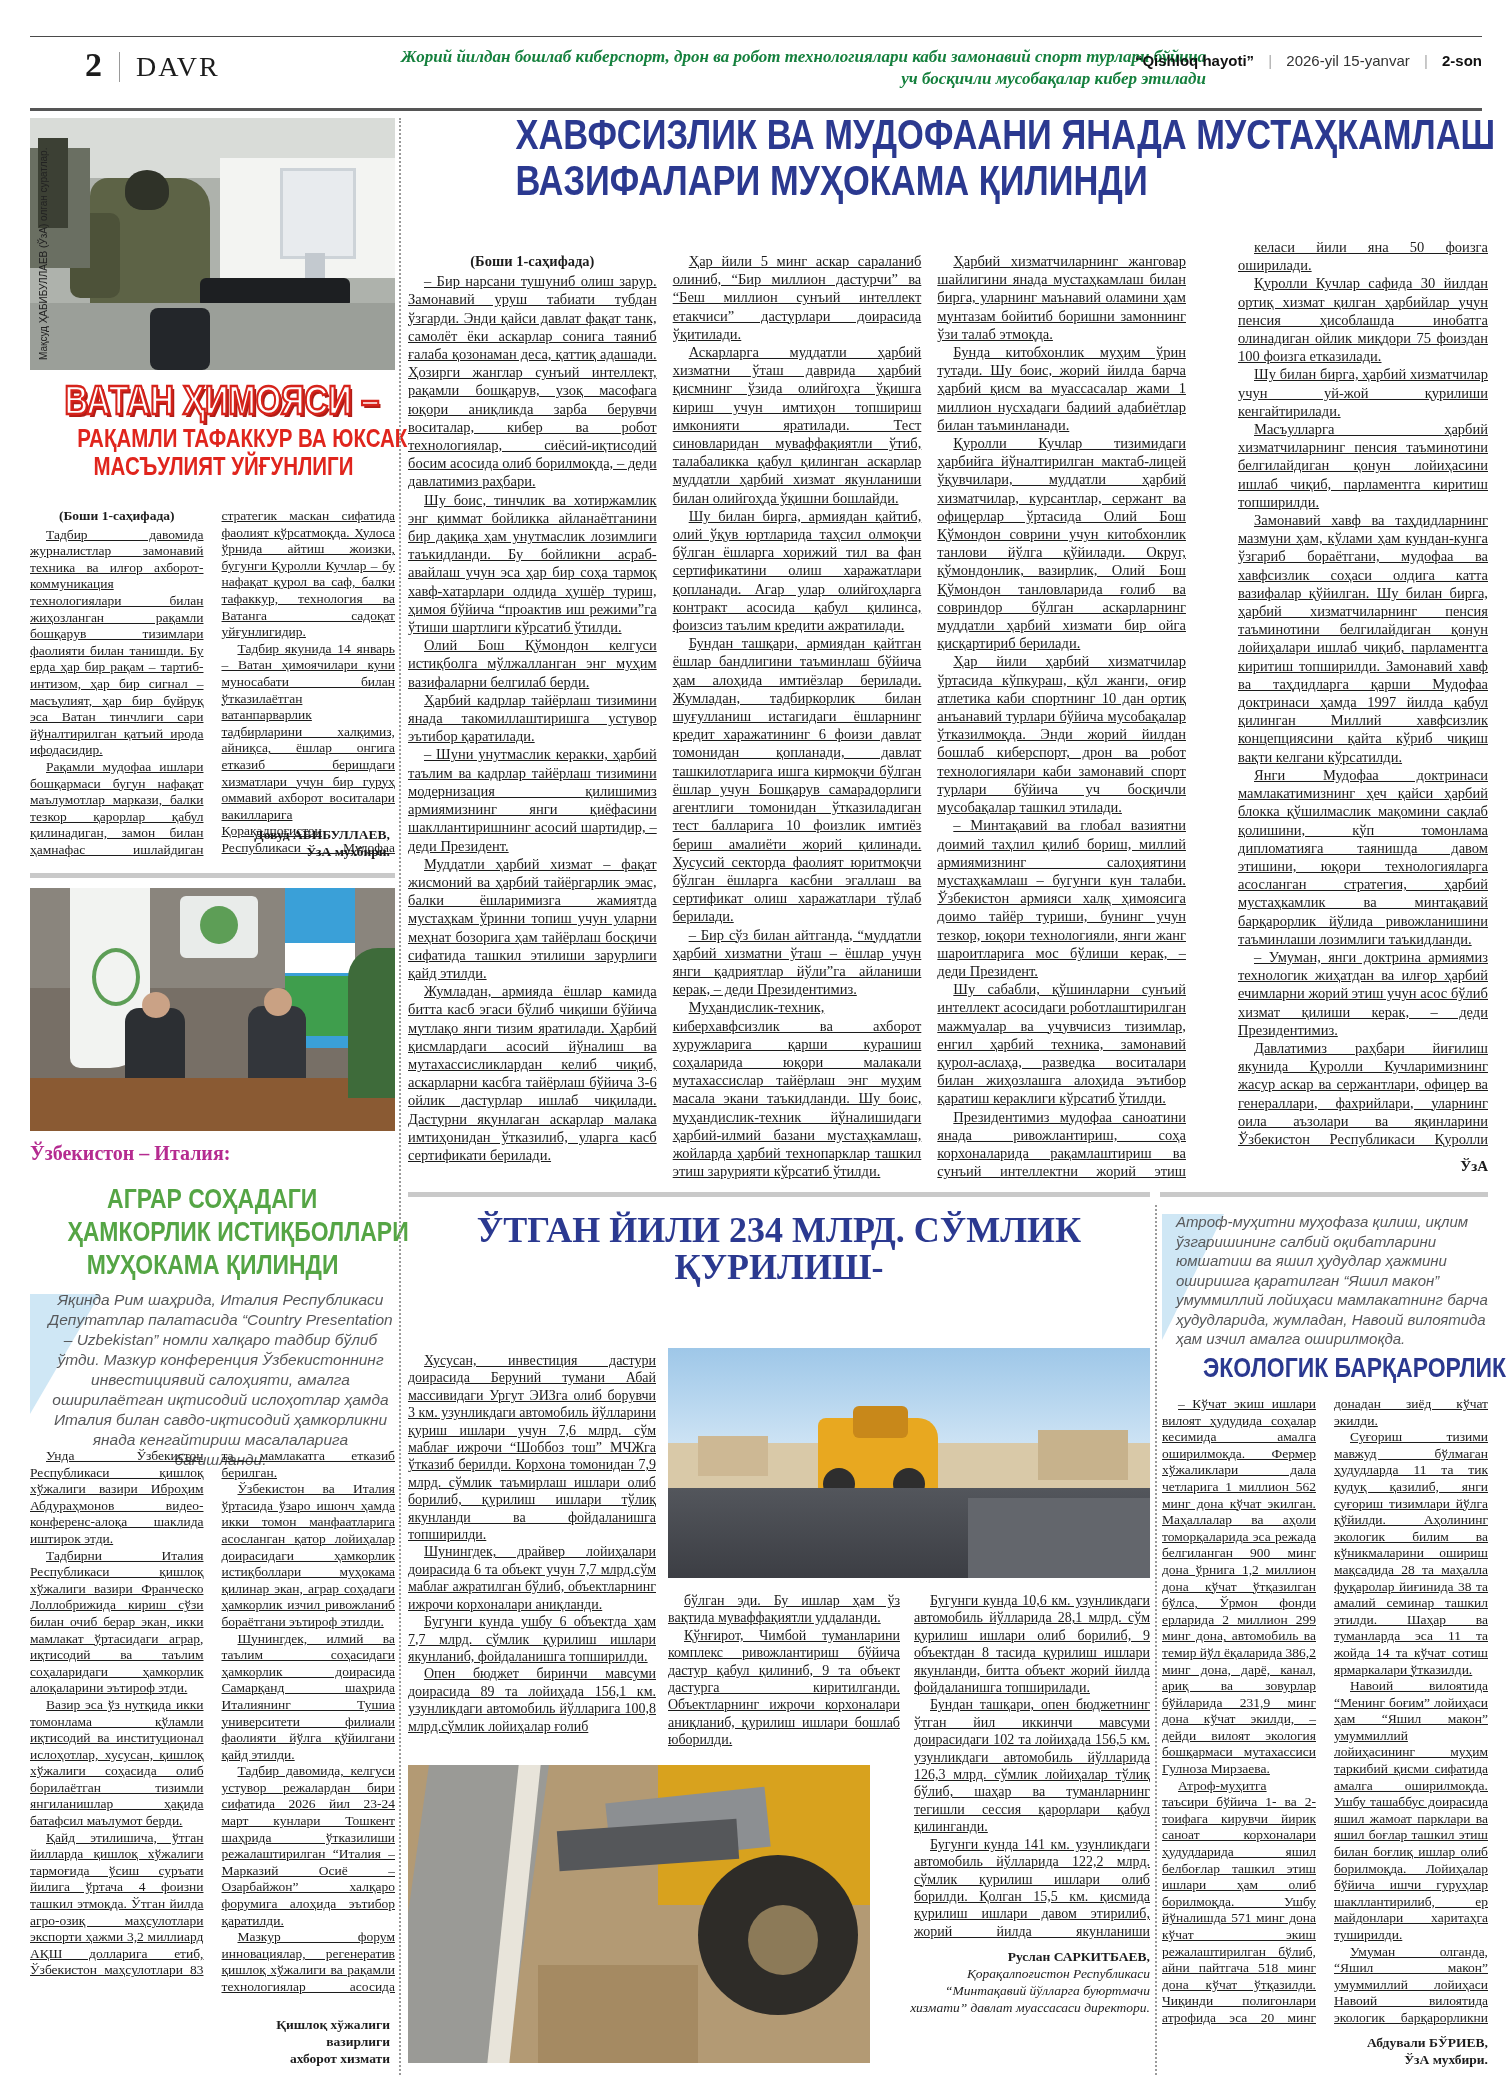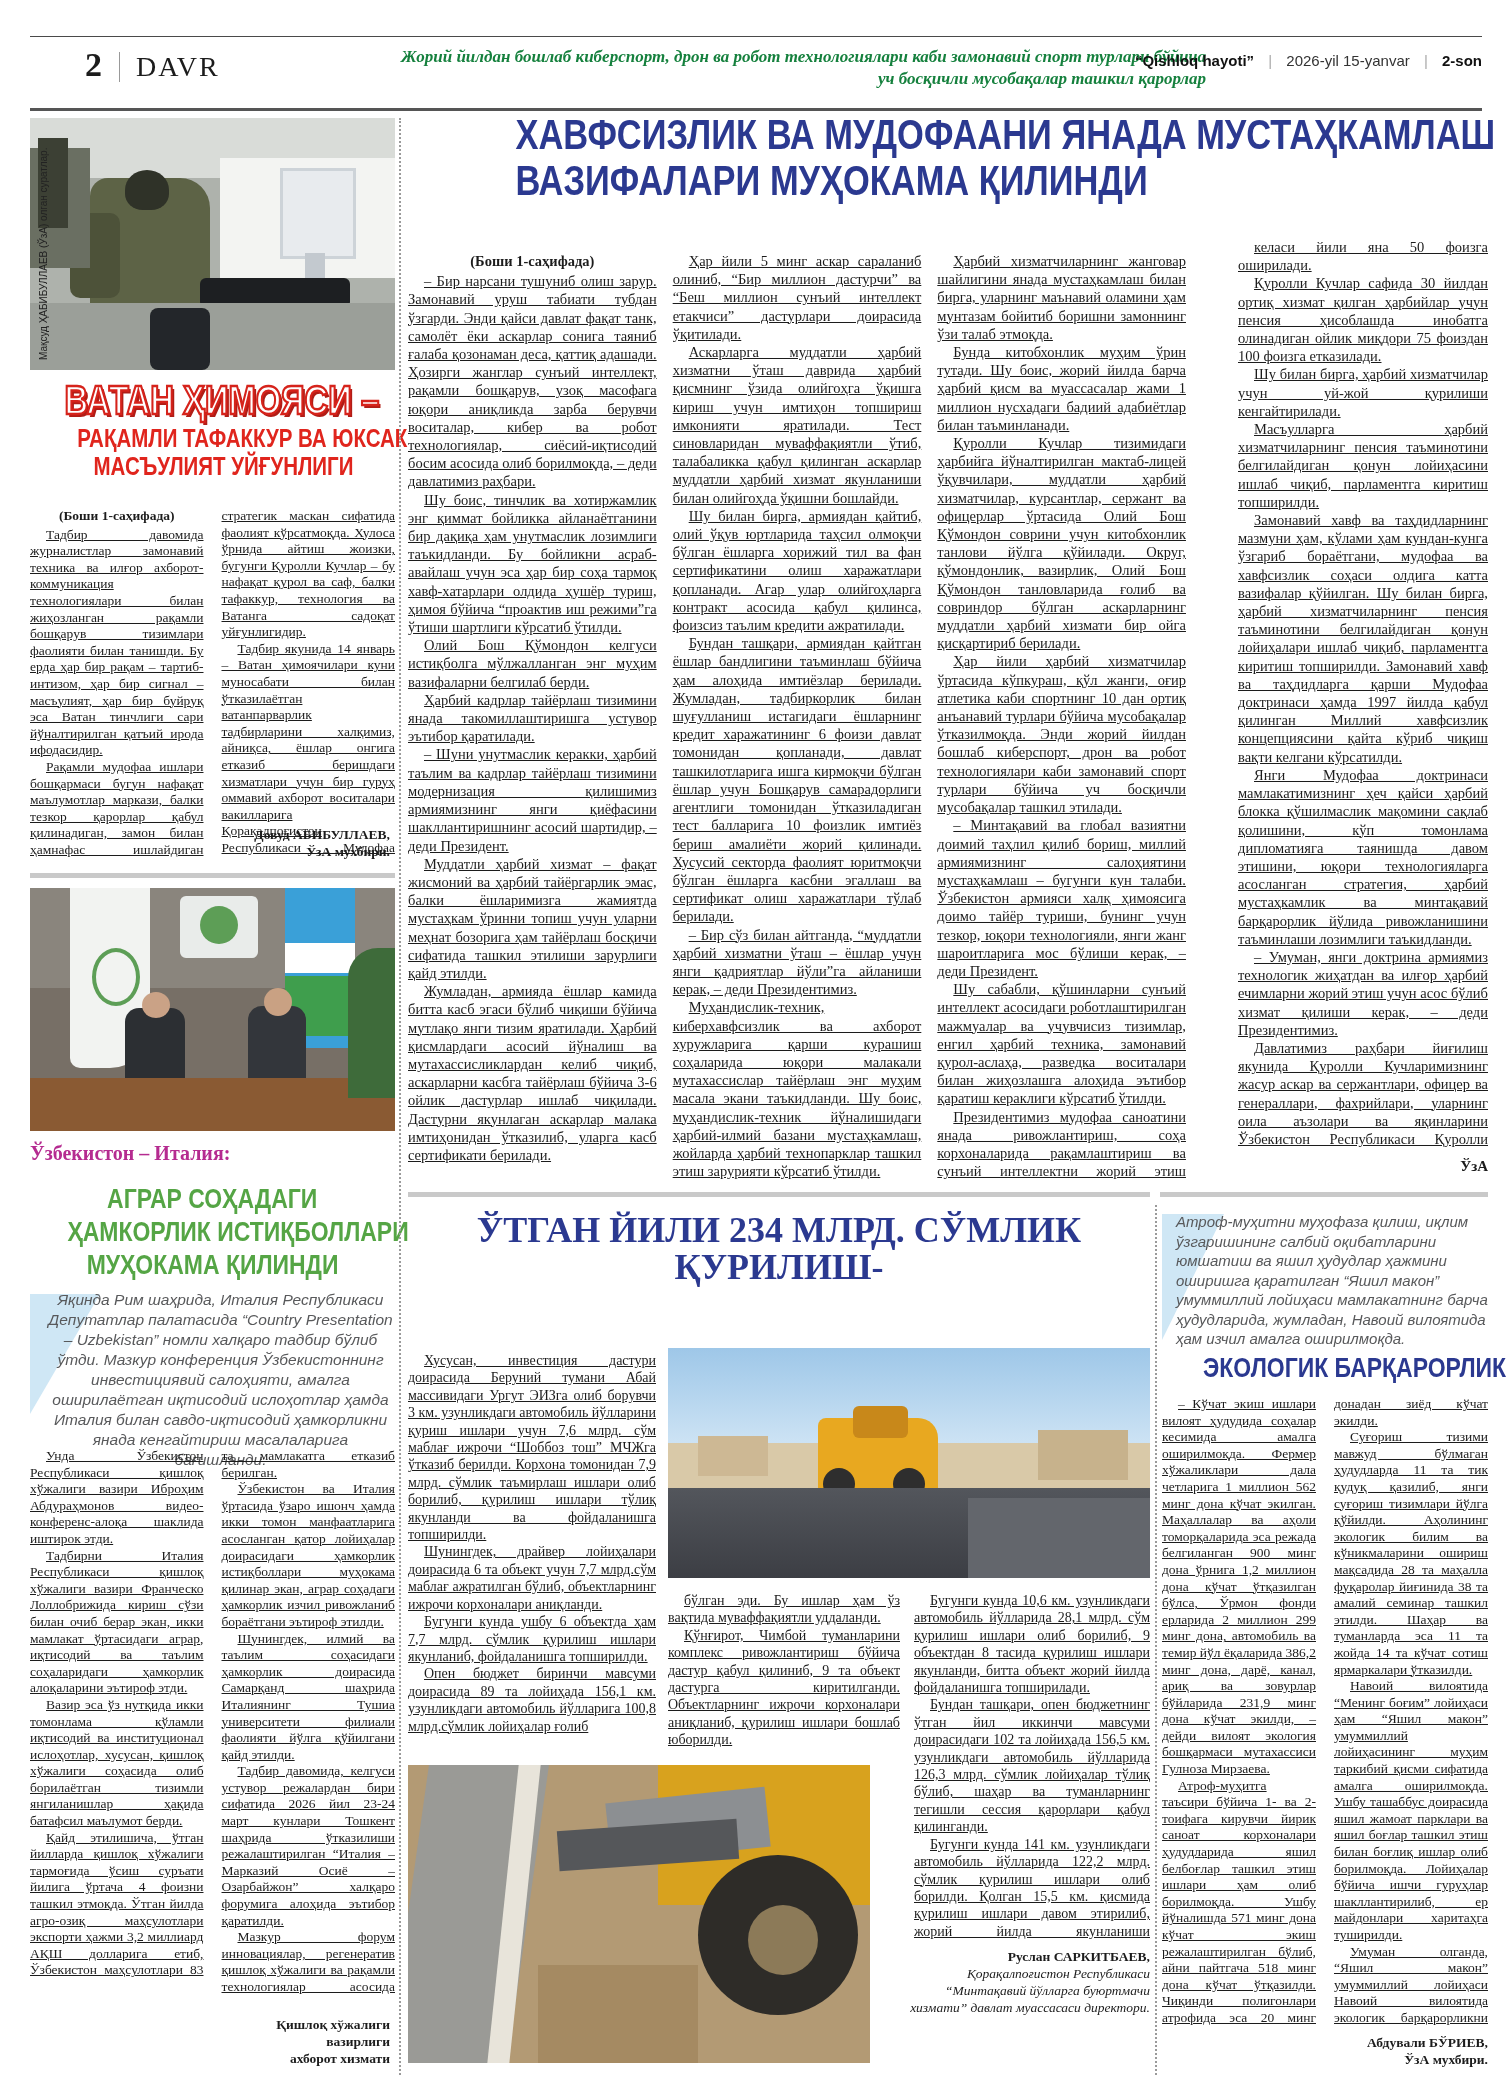--- a/index.html
+++ b/index.html
@@ -58,21 +58,21 @@
 <div class="page">
 
   <div class="abs rule" style="top:36px;left:30px;width:1452px;"></div>
   <div class="abs" style="top:46px;left:85px;">
     <span class="pageno">2</span>
     <span class="hdr-sep"></span>
     <span class="section-name">DAVR</span>
   </div>
   <div class="abs kicker" style="top:46px;left:306px;width:900px;">
     <div>Жорий йилдан бошлаб киберспорт, дрон ва робот технологиялари каби замонавий спорт турлари бўйича</div>
-    <div>уч босқичли мусобақалар ташкил қарорлар</div>
+    <div>уч босқичли мусобақалар кибер этилади</div>
   </div>
   <div class="abs meta" style="top:52px;left:1000px;width:482px;">
     <b>“Qishloq hayoti”</b>
     <span class="sep">|</span>
     <span>2026-yil 15-yanvar</span>
     <span class="sep">|</span>
     <b>2-son</b>
   </div>
   <div class="abs" style="top:108px;left:30px;width:1452px;height:3px;background:#555;"></div>
 

